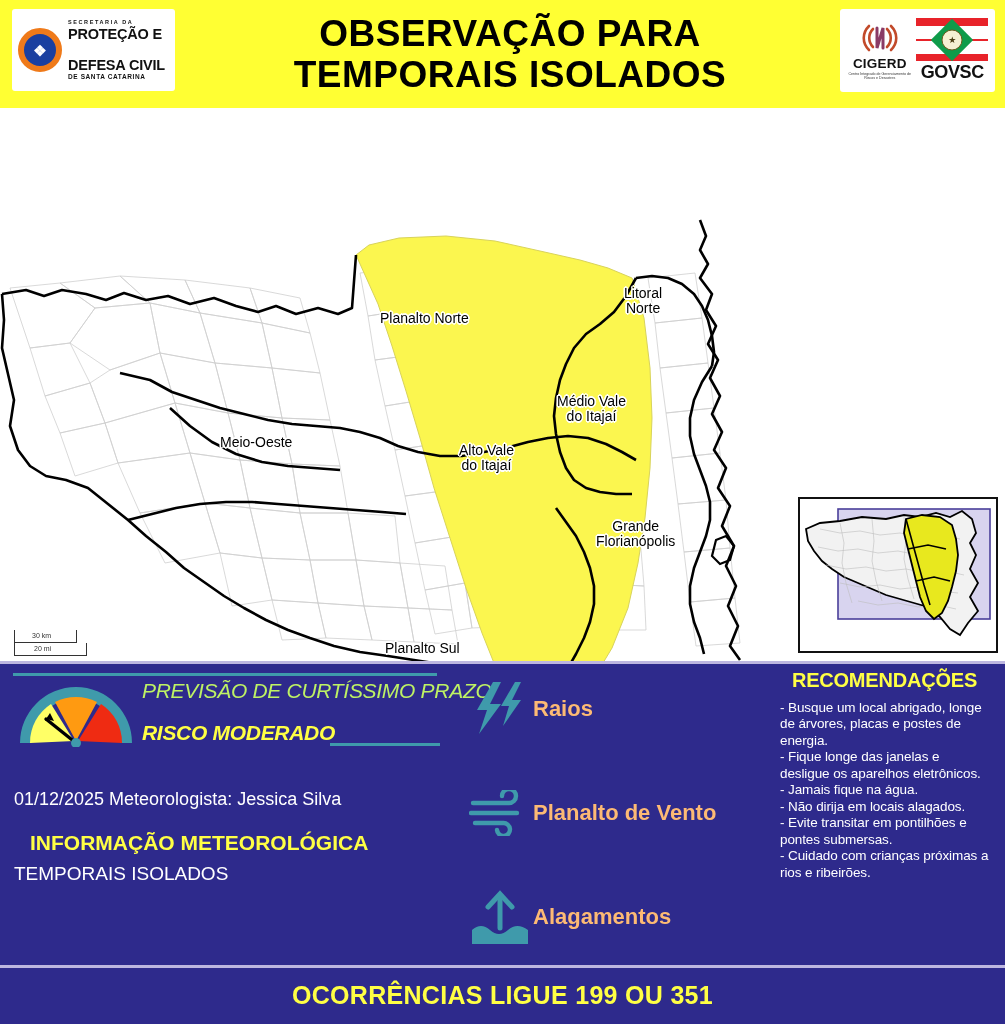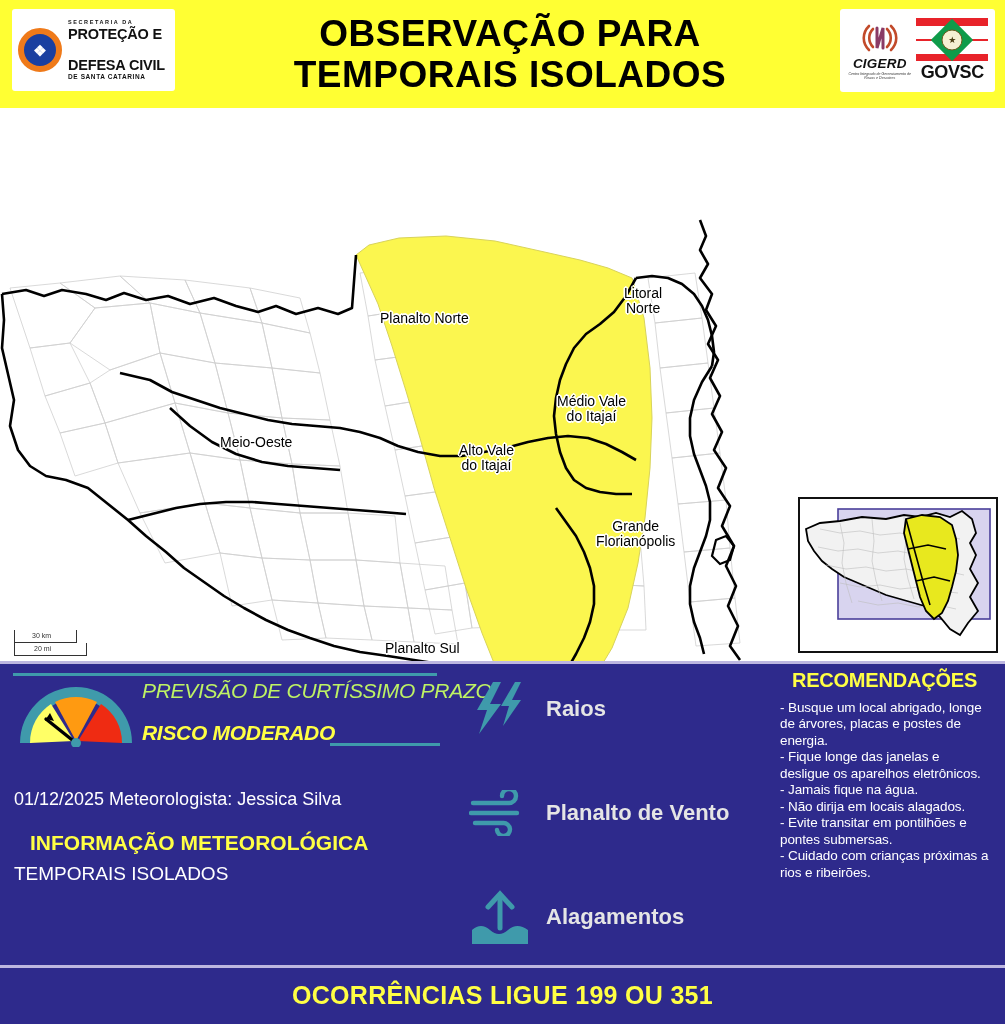--- a/index.html
+++ b/index.html
@@ -47,21 +47,21 @@
     font-size:37px;font-weight:bold;color:#000000;
     letter-spacing:0.5px;line-height:1.12;text-align:center;white-space:nowrap;
   }
 
   .logo-right{
     position:absolute;left:840px;top:9px;width:155px;height:83px;
     background:#ffffff;border-radius:3px;
     display:flex;align-items:center;justify-content:space-around;
     box-sizing:border-box;padding:4px 5px;
   }
-  .cigerd{display:flex;flex-direction:column;align-items:center;width:68px;font-style:italic;}
+  .cigerd{display:flex;flex-direction:column;align-items:center;width:68px;}
   .cigerd-mark{width:40px;height:34px;}
   .cigerd-name{font-size:13.5px;font-weight:bold;color:#111;letter-spacing:0.2px;margin-top:1px;}
   .cigerd-sub{font-size:3.6px;color:#333;text-align:center;line-height:1.25;margin-top:1px;}
   .govsc{display:flex;flex-direction:column;align-items:center;width:74px;}
   .sc-flag{width:72px;height:43px;position:relative;background:#e8232a;overflow:hidden;}
   .sc-flag .band{position:absolute;left:0;width:72px;height:12.5px;background:#ffffff;}
   .sc-flag .b1{top:8px;}
   .sc-flag .b2{top:23px;}
   .sc-flag .dia{
     position:absolute;left:50%;top:50%;width:30px;height:30px;
@@ -157,21 +157,21 @@
   .met-body{
     position:absolute;left:14px;top:202px;
     font-size:19px;color:#ffffff;white-space:nowrap;
   }
 
   
   .hazards{position:absolute;left:468px;top:18px;width:290px;height:270px;}
   .haz{position:absolute;display:flex;align-items:center;}
   .haz-ico{width:64px;height:60px;flex:none;display:flex;align-items:center;justify-content:center;}
   .haz-ico svg{display:block;}
-  .haz-txt{font-size:22px;font-weight:bold;color:#e5e5e5;margin-left:14px;white-space:nowrap;}
+  .haz-txt{font-size:22px;font-weight:bold;color:#fdba74;margin-left:1px;white-space:nowrap;}
   .haz1{left:0;top:0;}
   .haz2{left:0;top:104px;}
   .haz3{left:0;top:208px;}
 
   
   .recs{position:absolute;left:772px;top:8px;width:225px;}
   .recs-title{
     font-size:20px;font-weight:bold;color:#ffff44;text-align:center;
     letter-spacing:-0.2px;margin-bottom:2px;
   }

